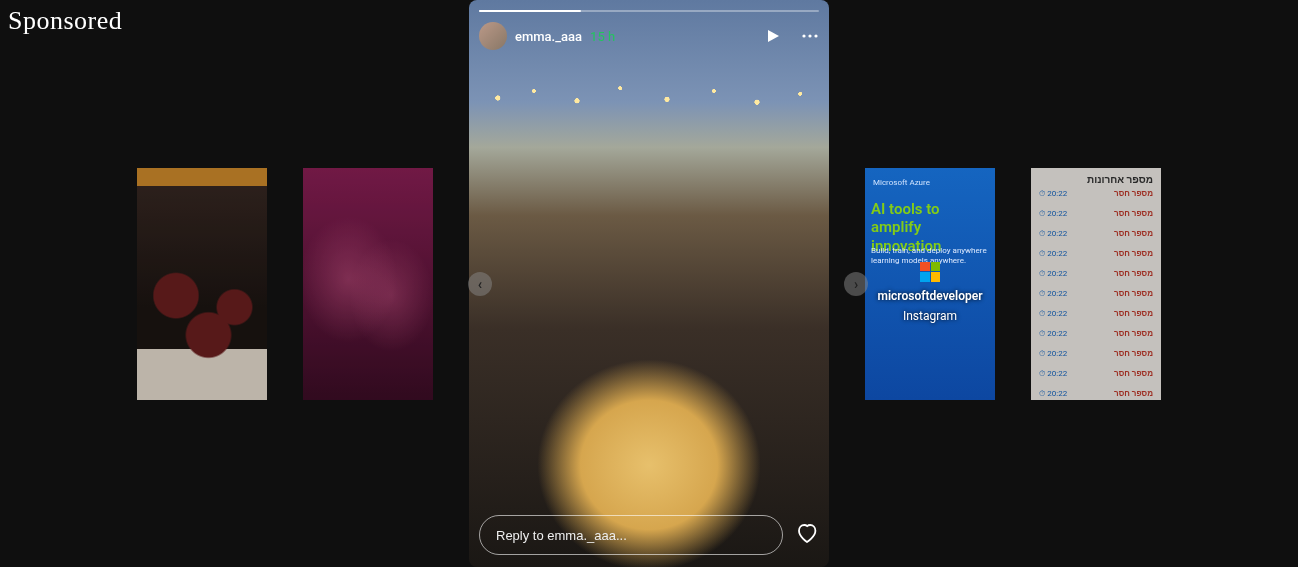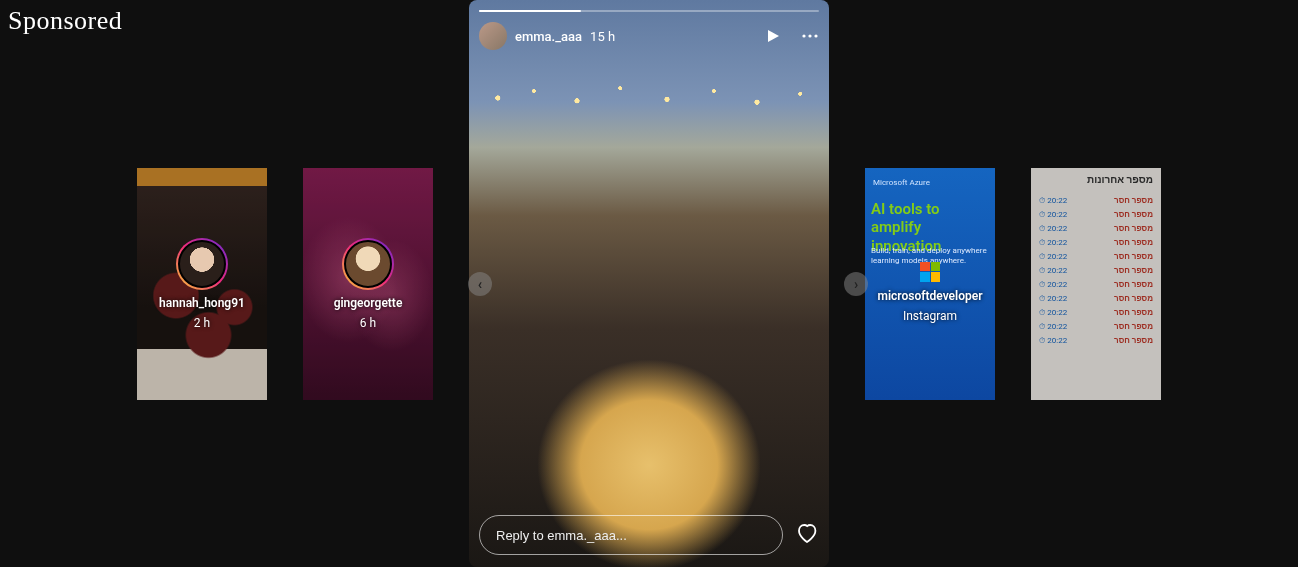--- a/index.html
+++ b/index.html
@@ -109,21 +109,21 @@
       position:absolute; top:10px; left:10px; right:10px; height:2px;
       background:rgba(255,255,255,0.35); border-radius:2px;
     }
     .main .progress .fill { height:100%; width:30%; background:#fff; border-radius:2px;}
     .main .head {
       position:absolute; top:22px; left:10px; right:10px;
       display:flex; align-items:center; gap:8px;
     }
     .main .head .av { width:28px; height:28px; border-radius:50%; background:linear-gradient(135deg,#b98,#876);}
     .main .head .name { font-size:13px; font-weight:500; }
-    .main .head .ts   { font-size:13px; color:#ffffff; }
+    .main .head .ts   { font-size:13px; color:#22c55e; }
     .main .head .spacer { flex:1; }
     .play-icon svg, .more-icon svg { display:block; }
     .main .footer {
       position:absolute; bottom:12px; left:10px; right:10px;
       display:flex; align-items:center; gap:12px;
     }
     .reply {
       flex:1; height:40px; border:1px solid rgba(255,255,255,0.6);
       border-radius:20px; background:transparent;
       color:#fff; padding:0 16px; font-size:13px; outline:none;
@@ -138,21 +138,21 @@
         radial-gradient(circle at 75% 60%,#6b1f1f 0 10%,transparent 11%),
         linear-gradient(180deg,transparent 78%, #e6dccf 78%);} 
     .bg.t1 { background:linear-gradient(180deg,#8a1f55,#3c0d26); }
     .bg.t1::after{content:"";position:absolute;inset:0;background:
         radial-gradient(ellipse 70px 90px at 35% 48%,rgba(255,120,170,.35),transparent 70%),
         radial-gradient(ellipse 60px 80px at 68% 55%,rgba(255,120,170,.3),transparent 70%);}
     .bg.t2 { background:linear-gradient(180deg,#1565c0,#0d47a1); }
     .bg.t3 { background:#efece7; }
     .chat-lines {
       position:absolute; top:28px; left:8px; right:8px; bottom:8px;
-      display:flex; flex-direction:column; gap:4px;
+      display:flex; flex-direction:column; gap:10px;justify-content:center;
     }
     .chat-lines .row { display:flex; justify-content:space-between; font-size:8px;}
     .chat-lines .row .l { color:#1565c0;}
     .chat-lines .row .r { color:#c0392b; font-weight:600;margin-left:42px;}
     .chat-title { position:absolute; top:6px; left:0; right:8px; text-align:right;
       font-size:10px; font-weight:700; color:#333;}
     .ms-tile-text {
       position:absolute; left:6px; right:6px; top:32px;
       color:#84cc16; font-size:15px; font-weight:600; line-height:1.25;
     }
@@ -175,39 +175,25 @@
 <body>
 
 <div class="logo" data-name="instagram-logo">Sponsored</div>
 
 <div class="stage" data-name="stories-stage">
 
   <div class="tile" data-name="story-tile-hannah">
     <div class="bg t0" data-name="story-thumb-bg"></div>
     <div class="gradbar" data-name="story-accent-bar"></div>
     <div class="overlay"></div>
-    <div class="info">
-      <div class="avatar-ring">
-          <div class="avatar" data-name="avatar" style="background:radial-gradient(circle at 50% 40%,#e7c9b0 0 35%,#2a1f1a 36%);"></div>
-        </div>
-      <span class="uname" data-name="story-username">hannah_hong91</span>
-      <span class="time" data-name="story-time">2 h</span>
-    </div>
   </div>
 
   <div class="tile" data-name="story-tile-gingeorgette">
     <div class="bg t1" data-name="story-thumb-bg"></div>
     <div class="overlay"></div>
-    <div class="info">
-      <div class="avatar-ring">
-          <div class="avatar" data-name="avatar" style="background:radial-gradient(circle at 50% 38%,#f0d9b8 0 34%,#6b4a2f 36%);"></div>
-        </div>
-      <span class="uname" data-name="story-username">gingeorgette</span>
-      <span class="time" data-name="story-time">6 h</span>
-    </div>
   </div>
 
   <div class="main" data-name="active-story">
     <div class="photo food" data-name="story-media"></div>
     <div class="lights"></div>
     <div class="progress" data-name="story-progress-track">
       <div class="fill" data-name="story-progress-fill"></div>
     </div>
     <div class="head">
       <div class="av" data-name="author-avatar"></div>

